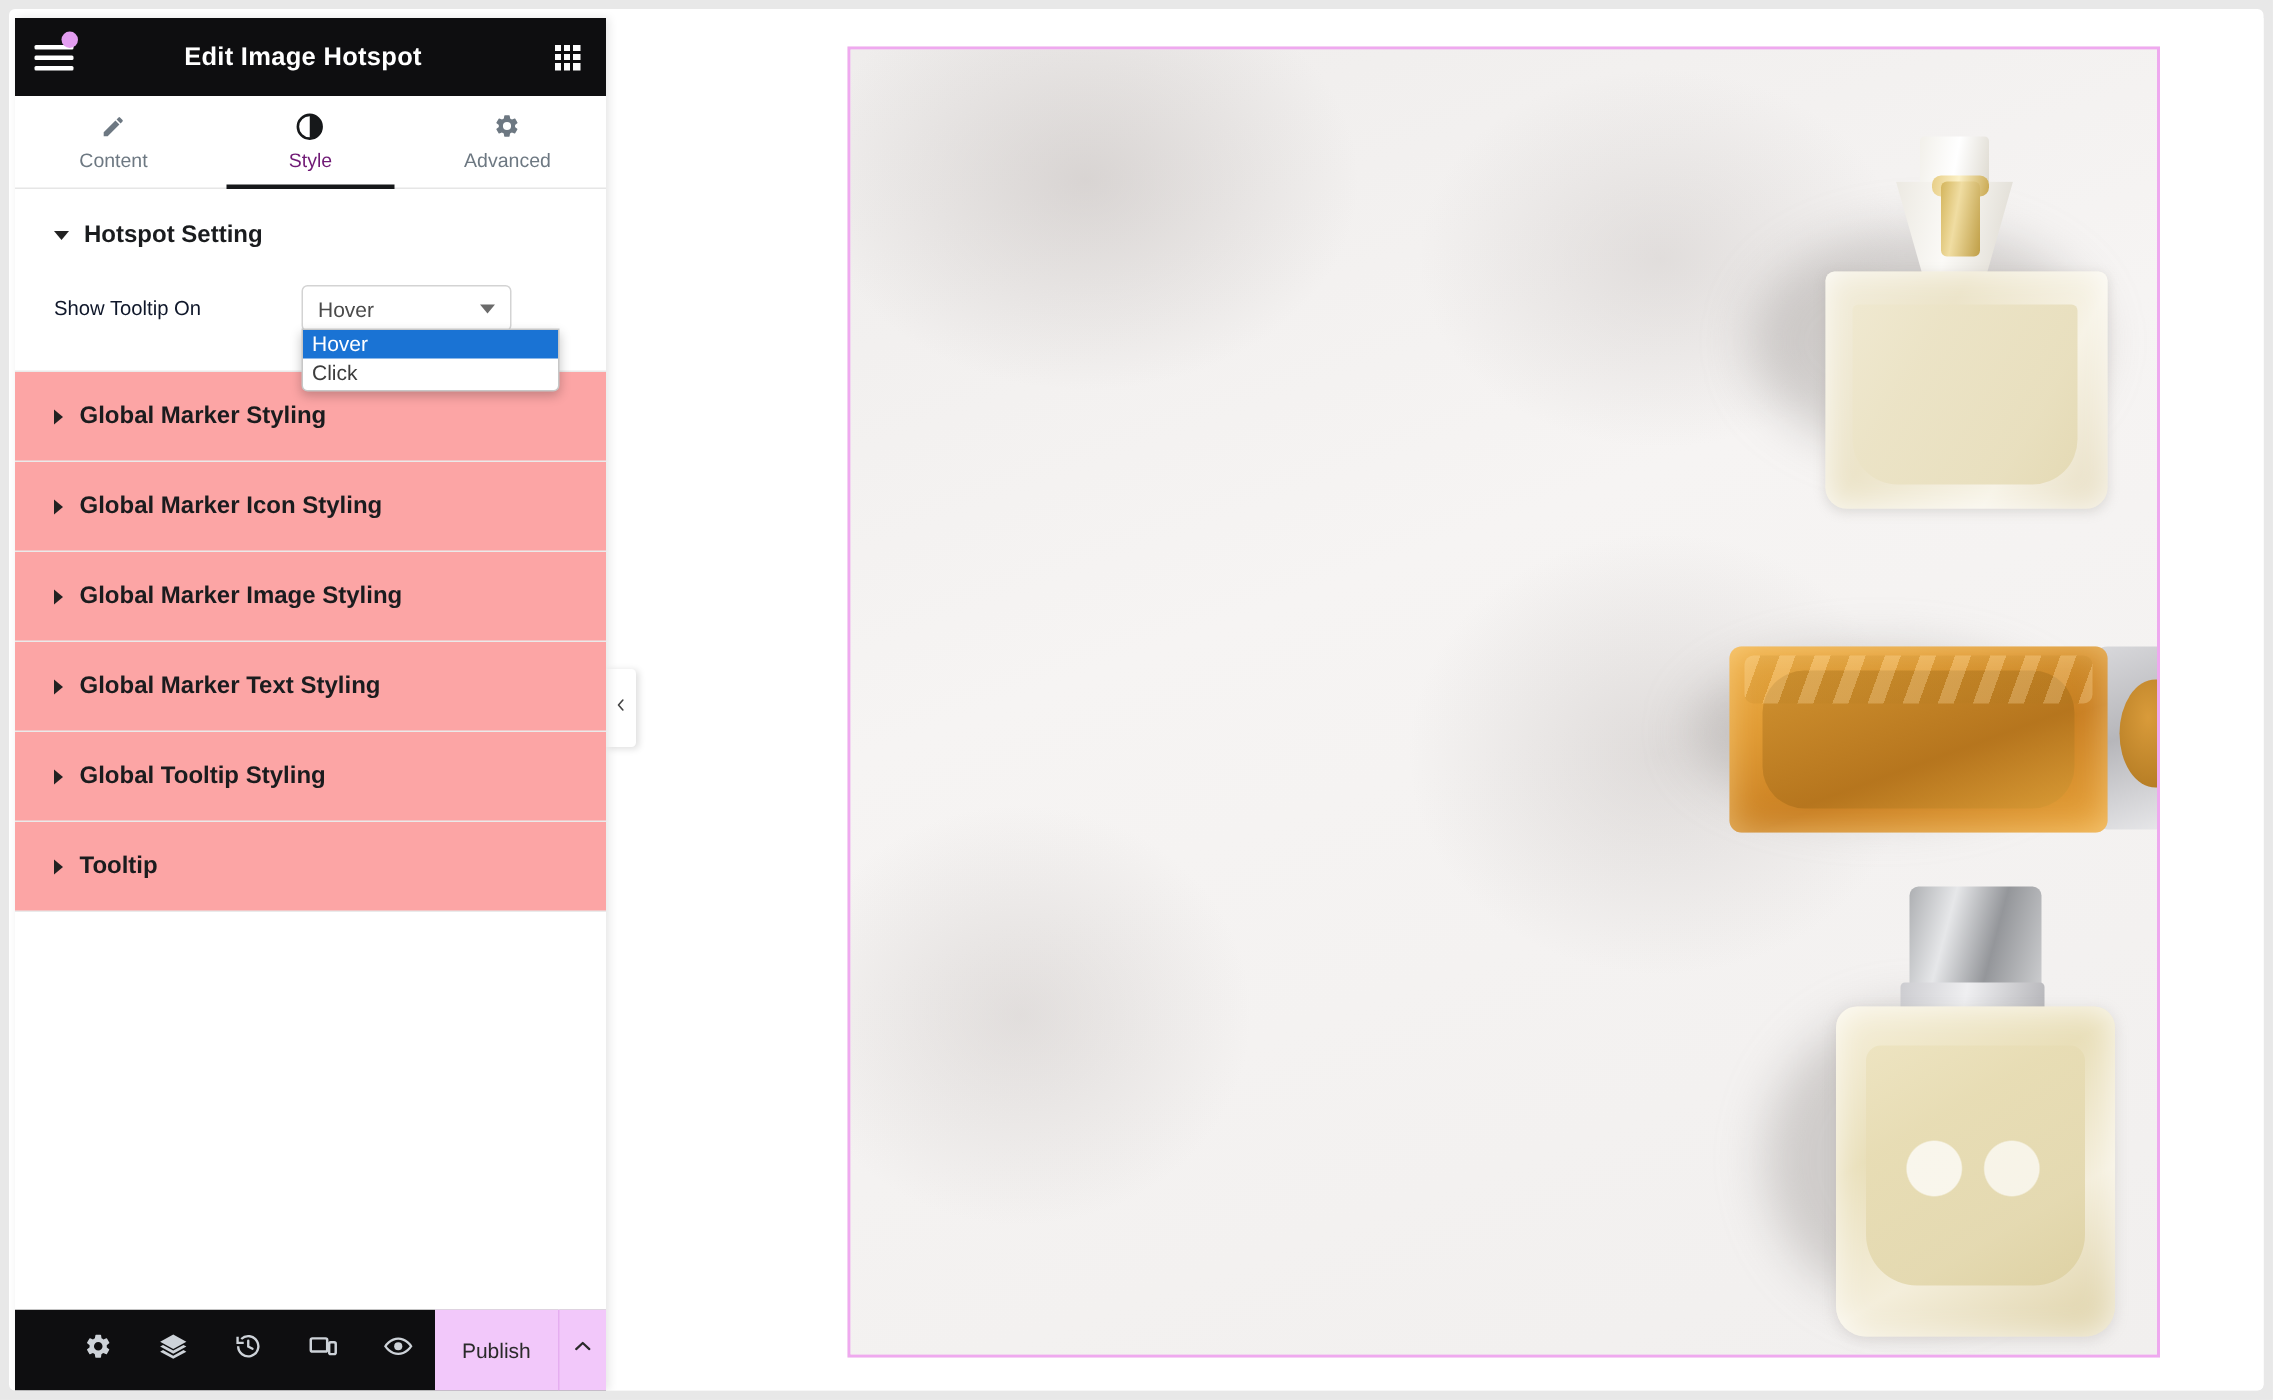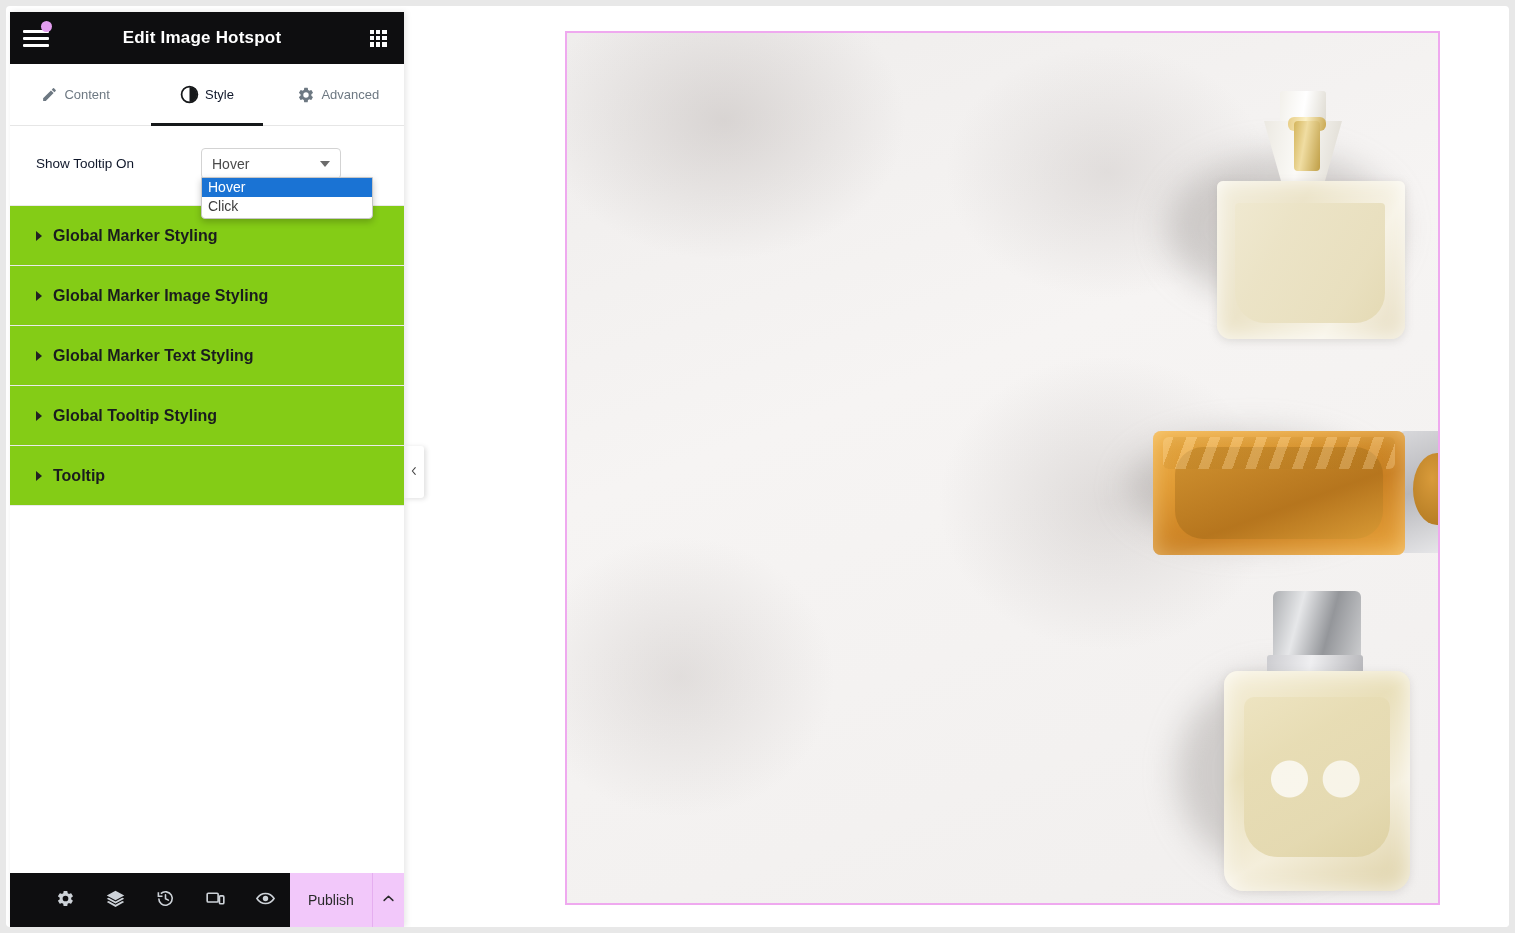--- a/index.html
+++ b/index.html
@@ -92,31 +92,31 @@
   .tabs {
     height: 62px;
     display: flex;
     border-bottom: 1px solid #e6e6e6;
     background: #ffffff;
     flex: 0 0 auto;
   }
   .tab {
     flex: 1;
     display: flex;
-    flex-direction: row;
+    flex-direction: column;
     align-items: center;
     justify-content: center;
     gap: 6px;
     cursor: pointer;
     position: relative;
     color: #6d7882;
     font-size: 13px;
   }
   .tab .ticon { height: 18px; display: flex; align-items: center; }
-  .tab.active { color: #0f172a; }
+  .tab.active { color: #701a75; }
   .tab.active::after {
     content: "";
     position: absolute;
     bottom: -1px;
     left: 50%;
     transform: translateX(-50%);
     width: 112px; height: 3px;
     background: #16181a;
   }
 
@@ -212,21 +212,21 @@
     height: 60px;
     display: flex;
     align-items: center;
     gap: 11px;
     padding: 0 26px;
     border-bottom: 1px solid #eaeaea;
     font-size: 16px;
     font-weight: bold;
     color: #1a1c1e;
     cursor: pointer;
-    background: #84cc16;
+    background: #fca5a5;
   }
 
   
   .panel-footer {
     height: 54px;
     background: #0e0e10;
     display: flex;
     align-items: stretch;
     flex: 0 0 auto;
     padding-left: 16px;
@@ -495,20 +495,24 @@
                 <path d="M19.14 12.94a7.6 7.6 0 0 0 .06-.94 7.6 7.6 0 0 0-.06-.94l2.03-1.58a.5.5 0 0 0 .12-.62l-1.92-3.32a.5.5 0 0 0-.6-.22l-2.39.96a7.3 7.3 0 0 0-1.62-.94l-.36-2.54a.5.5 0 0 0-.49-.4h-3.84a.5.5 0 0 0-.49.4l-.36 2.54c-.59.24-1.13.56-1.62.94l-2.39-.96a.5.5 0 0 0-.6.22L2.6 8.86a.5.5 0 0 0 .12.62l2.03 1.58c-.04.31-.06.63-.06.94s.02.63.06.94L2.72 14.5a.5.5 0 0 0-.12.62l1.92 3.32c.13.22.39.3.6.22l2.39-.96c.49.38 1.03.7 1.62.94l.36 2.54c.04.24.25.4.49.4h3.84c.24 0 .45-.16.49-.4l.36-2.54c.59-.24 1.13-.56 1.62-.94l2.39.96c.22.08.47 0 .6-.22l1.92-3.32a.5.5 0 0 0-.12-.62l-2.04-1.56zM12 15.6A3.6 3.6 0 1 1 12 8.4a3.6 3.6 0 0 1 0 7.2z"></path>
               </svg>
           </div>
           <span>Advanced</span>
         </div>
       </div>
 
       <div class="panel-body">
 
         <div class="section-open">
+          <div class="section-open-title">
+            <span class="caret-down"></span>
+            <span>Hotspot Setting</span>
+          </div>
           <div class="field-row">
             <div class="field-label">Show Tooltip On</div>
             <div class="select-wrap">
               <div class="select-box">
                 <span>Hover</span>
                 <span class="chev"></span>
               </div>
               <div class="select-dropdown">
                 <div class="select-option selected">Hover</div>
                 <div class="select-option">Click</div>
@@ -516,20 +520,24 @@
             </div>
           </div>
         </div>
 
         <div class="acc-row">
           <span class="caret-right"></span>
           <span>Global Marker Styling</span>
         </div>
         <div class="acc-row">
           <span class="caret-right"></span>
+          <span>Global Marker Icon Styling</span>
+        </div>
+        <div class="acc-row">
+          <span class="caret-right"></span>
           <span>Global Marker Image Styling</span>
         </div>
         <div class="acc-row">
           <span class="caret-right"></span>
           <span>Global Marker Text Styling</span>
         </div>
         <div class="acc-row">
           <span class="caret-right"></span>
           <span>Global Tooltip Styling</span>
         </div>

